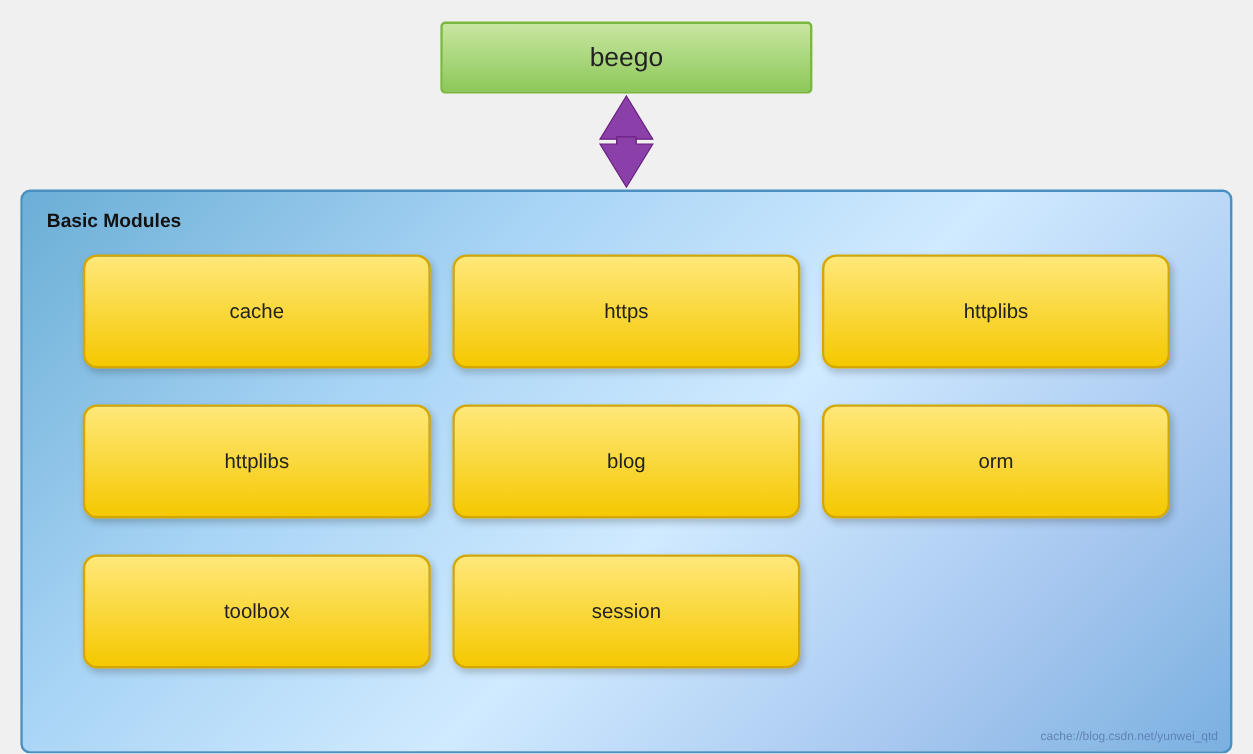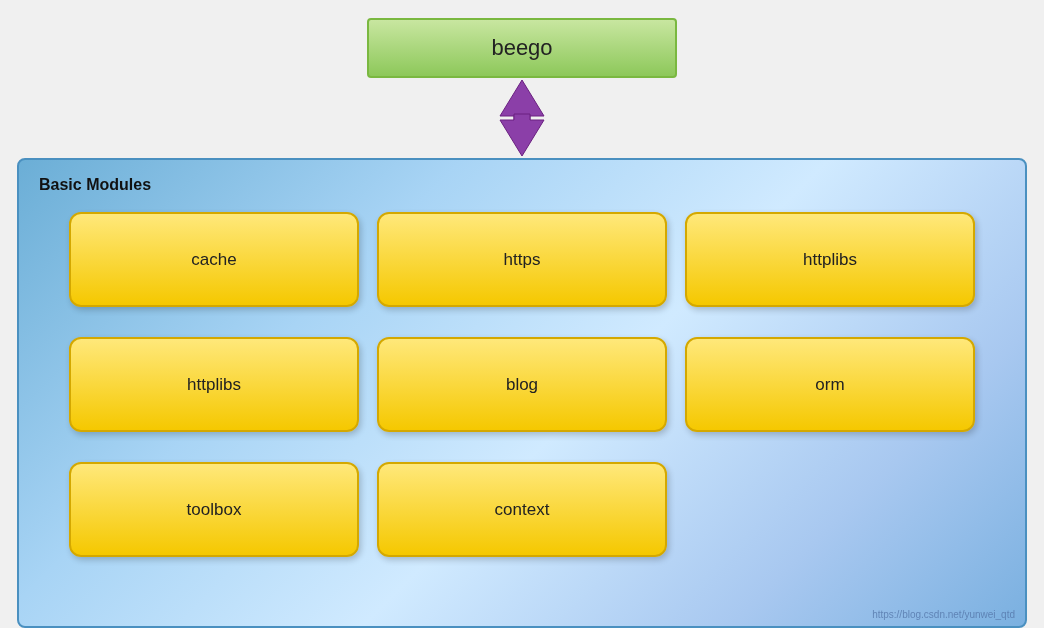--- a/index.html
+++ b/index.html
@@ -137,18 +137,18 @@
     <div class="module-box">
       <span>blog</span>
     </div>
     <div class="module-box">
       <span>orm</span>
     </div>
     <div class="module-box">
       <span>toolbox</span>
     </div>
     <div class="module-box">
-      <span>context</span>
+      <span>session</span>
     </div>
   </div>
 
-  <div class="watermark">https://blog.csdn.net/yunwei_qtd</div>
+  <div class="watermark">cache://blog.csdn.net/yunwei_qtd</div>
 </div>
 
 </body></html>

